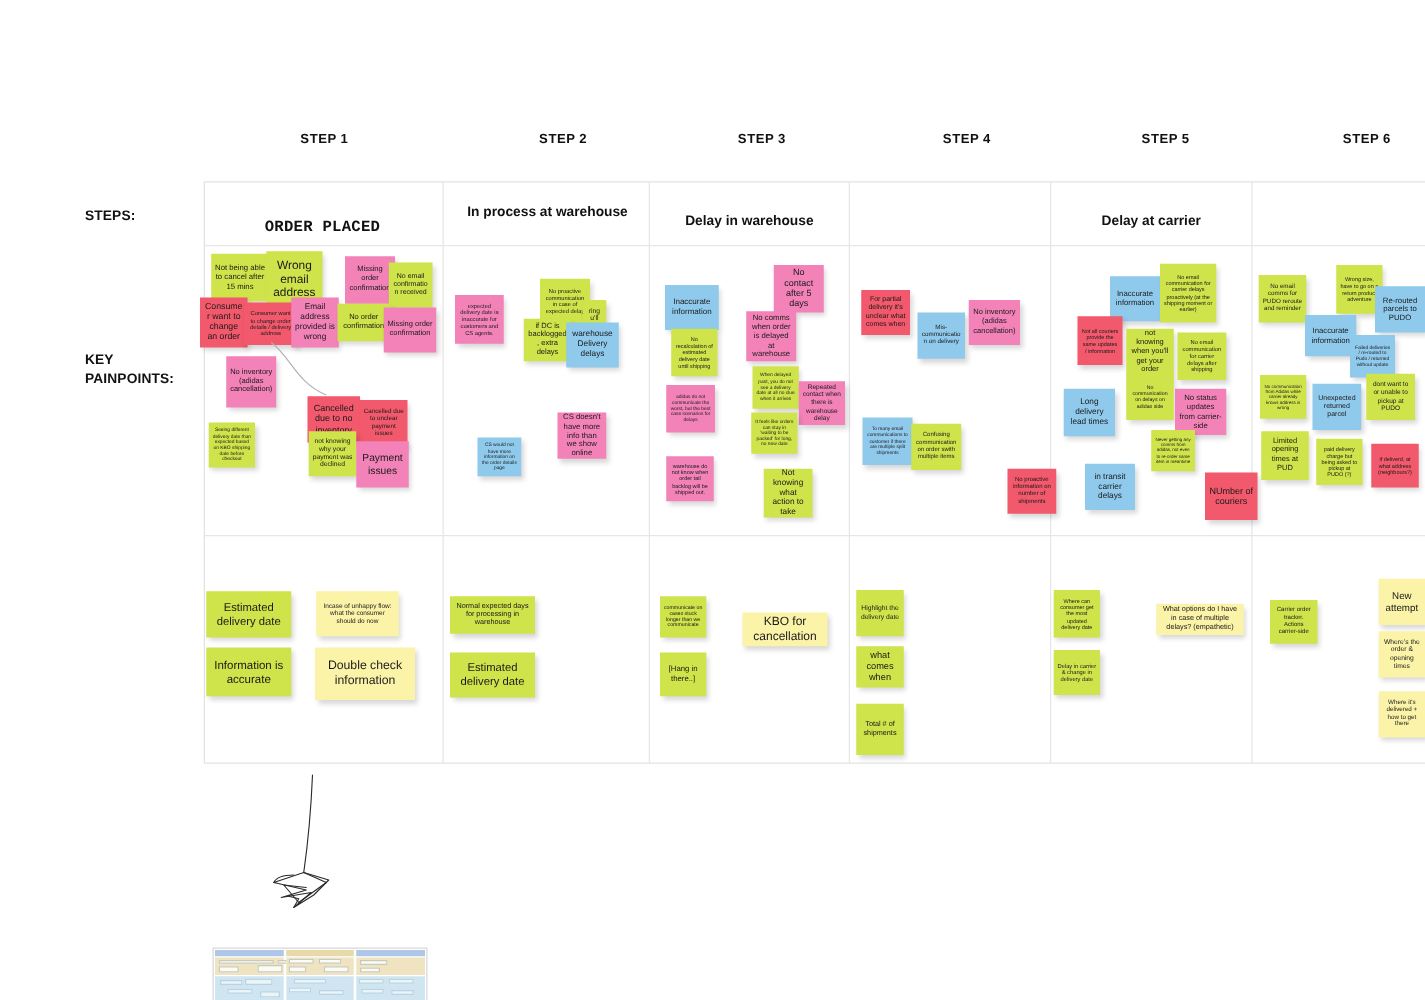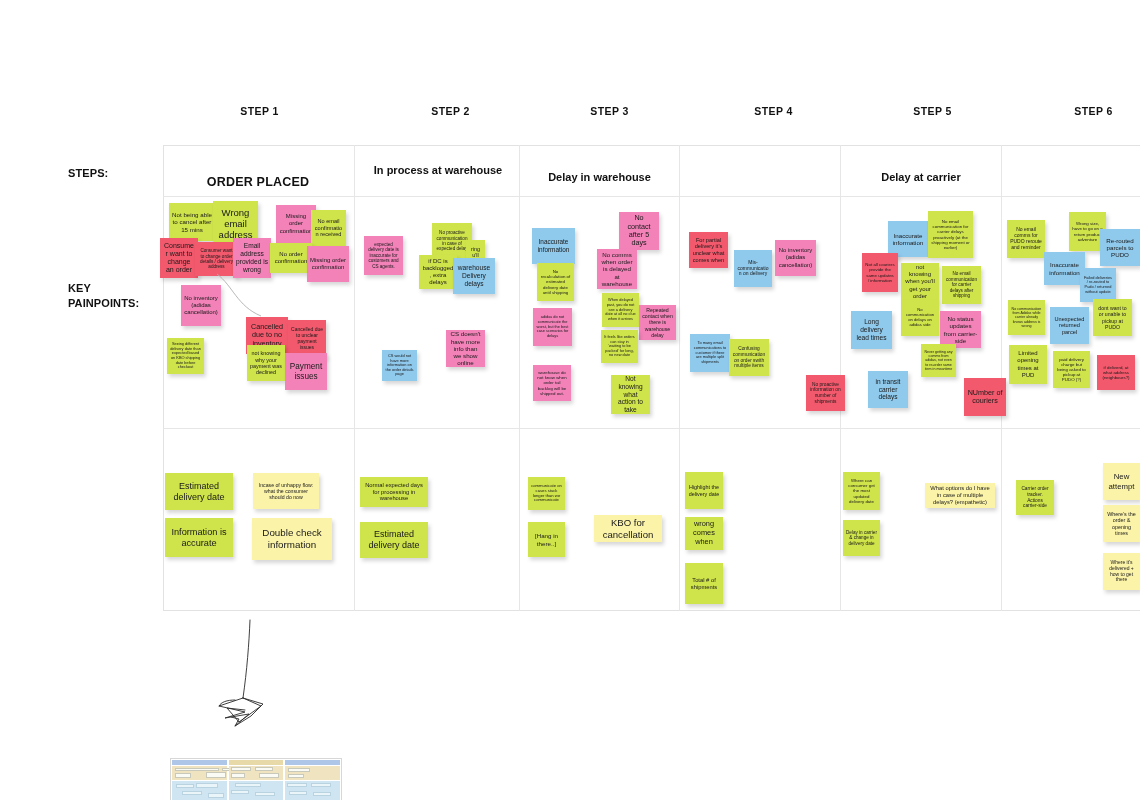--- a/index.html
+++ b/index.html
@@ -117,21 +117,21 @@
   <div class="rowlabel" style="left:68px;top:166px;width:90px;">
     <span>STEPS:</span>
   </div>
 
   <div class="rowlabel" style="left:68px;top:281px;width:95px;">
     <span>KEY</span><br>
     <span>PAINPOINTS:</span>
   </div>
 
 
-  <div class="step-title big" style="left:172px;top:175px;width:172px;">ORDER PLACED</div>
+  <div class="step-title big" style="left:172px;top:175px;width:172px;font-family:Liberation Mono, monospace;">ORDER PLACED</div>
   <div class="step-title" style="left:368px;top:163px;width:140px;">In process at warehouse</div>
   <div class="step-title" style="left:527px;top:170px;width:145px;">Delay in warehouse</div>
   <div class="step-title" style="left:848px;top:170px;width:146px;">Delay at carrier</div>
 
   <div id="notes-layer">
       <div class="note n-green" style="left: 169px; top: 203px; width: 46px; height: 38px; font-size: 6.2px;">Not being able to cancel after 15 mins</div>
       <div class="note n-green" style="left: 213px; top: 201px; width: 45px; height: 45px; font-size: 9.5px;">Wrong email address</div>
       <div class="note n-pink" style="left: 276px; top: 205px; width: 40px; height: 38px; font-size: 6px;">Missing order confirmation</div>
       <div class="note n-green" style="left: 311px; top: 210px; width: 35px; height: 36px; font-size: 5.6px;">No email confirmation received</div>
       <div class="note n-red" style="left: 160px; top: 238px; width: 38px; height: 40px; font-size: 7px;">Consumer want to change an order</div>
@@ -190,24 +190,24 @@
       <div class="note n-green" style="left: 1009px; top: 345px; width: 38px; height: 39px; font-size: 6px;">Limited opening times at PUD</div>
       <div class="note n-green" style="left: 1053px; top: 351px; width: 37px; height: 37px; font-size: 4.4px;">paid delivery charge but being asked to pickup at PUDO (?)</div>
       <div class="note n-red" style="left: 1097px; top: 355px; width: 38px; height: 35px; font-size: 4.4px;">if deliverd, at what address (neighbours?)</div>
       <div class="note n-green" style="left: 165px; top: 473px; width: 68px; height: 37px; font-size: 9px;">Estimated delivery date</div>
       <div class="note n-yellow" style="left: 253px; top: 473px; width: 66px; height: 36px; font-size: 5.2px;">Incase of unhappy flow: what the consumer should do now</div>
       <div class="note n-green" style="left: 165px; top: 518px; width: 68px; height: 39px; font-size: 9.2px;">Information is accurate</div>
       <div class="note n-yellow" style="left: 252px; top: 518px; width: 80px; height: 42px; font-size: 9.8px;">Double check information</div>
       <div class="note n-green" style="left: 360px; top: 477px; width: 68px; height: 30px; font-size: 5.8px;">Normal expected days for processing in warehouse</div>
       <div class="note n-green" style="left: 360px; top: 522px; width: 68px; height: 36px; font-size: 9px;">Estimated delivery date</div>
       <div class="note n-green" style="left: 528px; top: 477px; width: 37px; height: 33px; font-size: 4.2px;">communicate on cases stuck longer than we communicate</div>
-      <div class="note n-yellow" style="left: 594px; top: 490px; width: 68px; height: 27px; font-size: 9.6px; margin-top: 25px;">KBO for cancellation</div>
+      <div class="note n-yellow" style="left: 594px; top: 490px; width: 68px; height: 27px; font-size: 9.6px;">KBO for cancellation</div>
       <div class="note n-green" style="left: 528px; top: 522px; width: 37px; height: 35px; font-size: 6.2px;">[Hang in there..]</div>
       <div class="note n-green" style="left: 685px; top: 472px; width: 38px; height: 37px; font-size: 5.4px;">Highlight the delivery date</div>
-      <div class="note n-green" style="left: 685px; top: 517px; width: 38px; height: 33px; font-size: 7.4px;">wrong comes when</div>
+      <div class="note n-green" style="left: 685px; top: 517px; width: 38px; height: 33px; font-size: 7.4px;">what comes when</div>
       <div class="note n-green" style="left: 685px; top: 563px; width: 38px; height: 41px; font-size: 5.8px;">Total # of shipments</div>
       <div class="note n-green" style="left: 843px; top: 472px; width: 37px; height: 38px; font-size: 4.4px;">Where can consumer get the most updated delivery date</div>
       <div class="note n-yellow" style="left: 925px; top: 483px; width: 70px; height: 25px; font-size: 5.8px;">What options do I have in case of multiple delays? (empathetic)</div>
       <div class="note n-green" style="left: 843px; top: 520px; width: 37px; height: 36px; font-size: 4.6px;">Delay in carrier &amp; change in delivery date</div>
       <div class="note n-green" style="left: 1016px; top: 480px; width: 38px; height: 35px; font-size: 4.8px;">Carrier order tracker. Actions carrier-side</div>
       <div class="note n-yellow" style="left: 1103px; top: 463px; width: 37px; height: 37px; font-size: 7.8px;">New attempt</div>
       <div class="note n-yellow" style="left: 1103px; top: 505px; width: 37px; height: 37px; font-size: 5.4px;">Where's the order &amp; opening times</div>
       <div class="note n-yellow" style="left: 1103px; top: 553px; width: 37px; height: 37px; font-size: 5px;">Where it's delivered + how to get there</div>
     </div>
 

